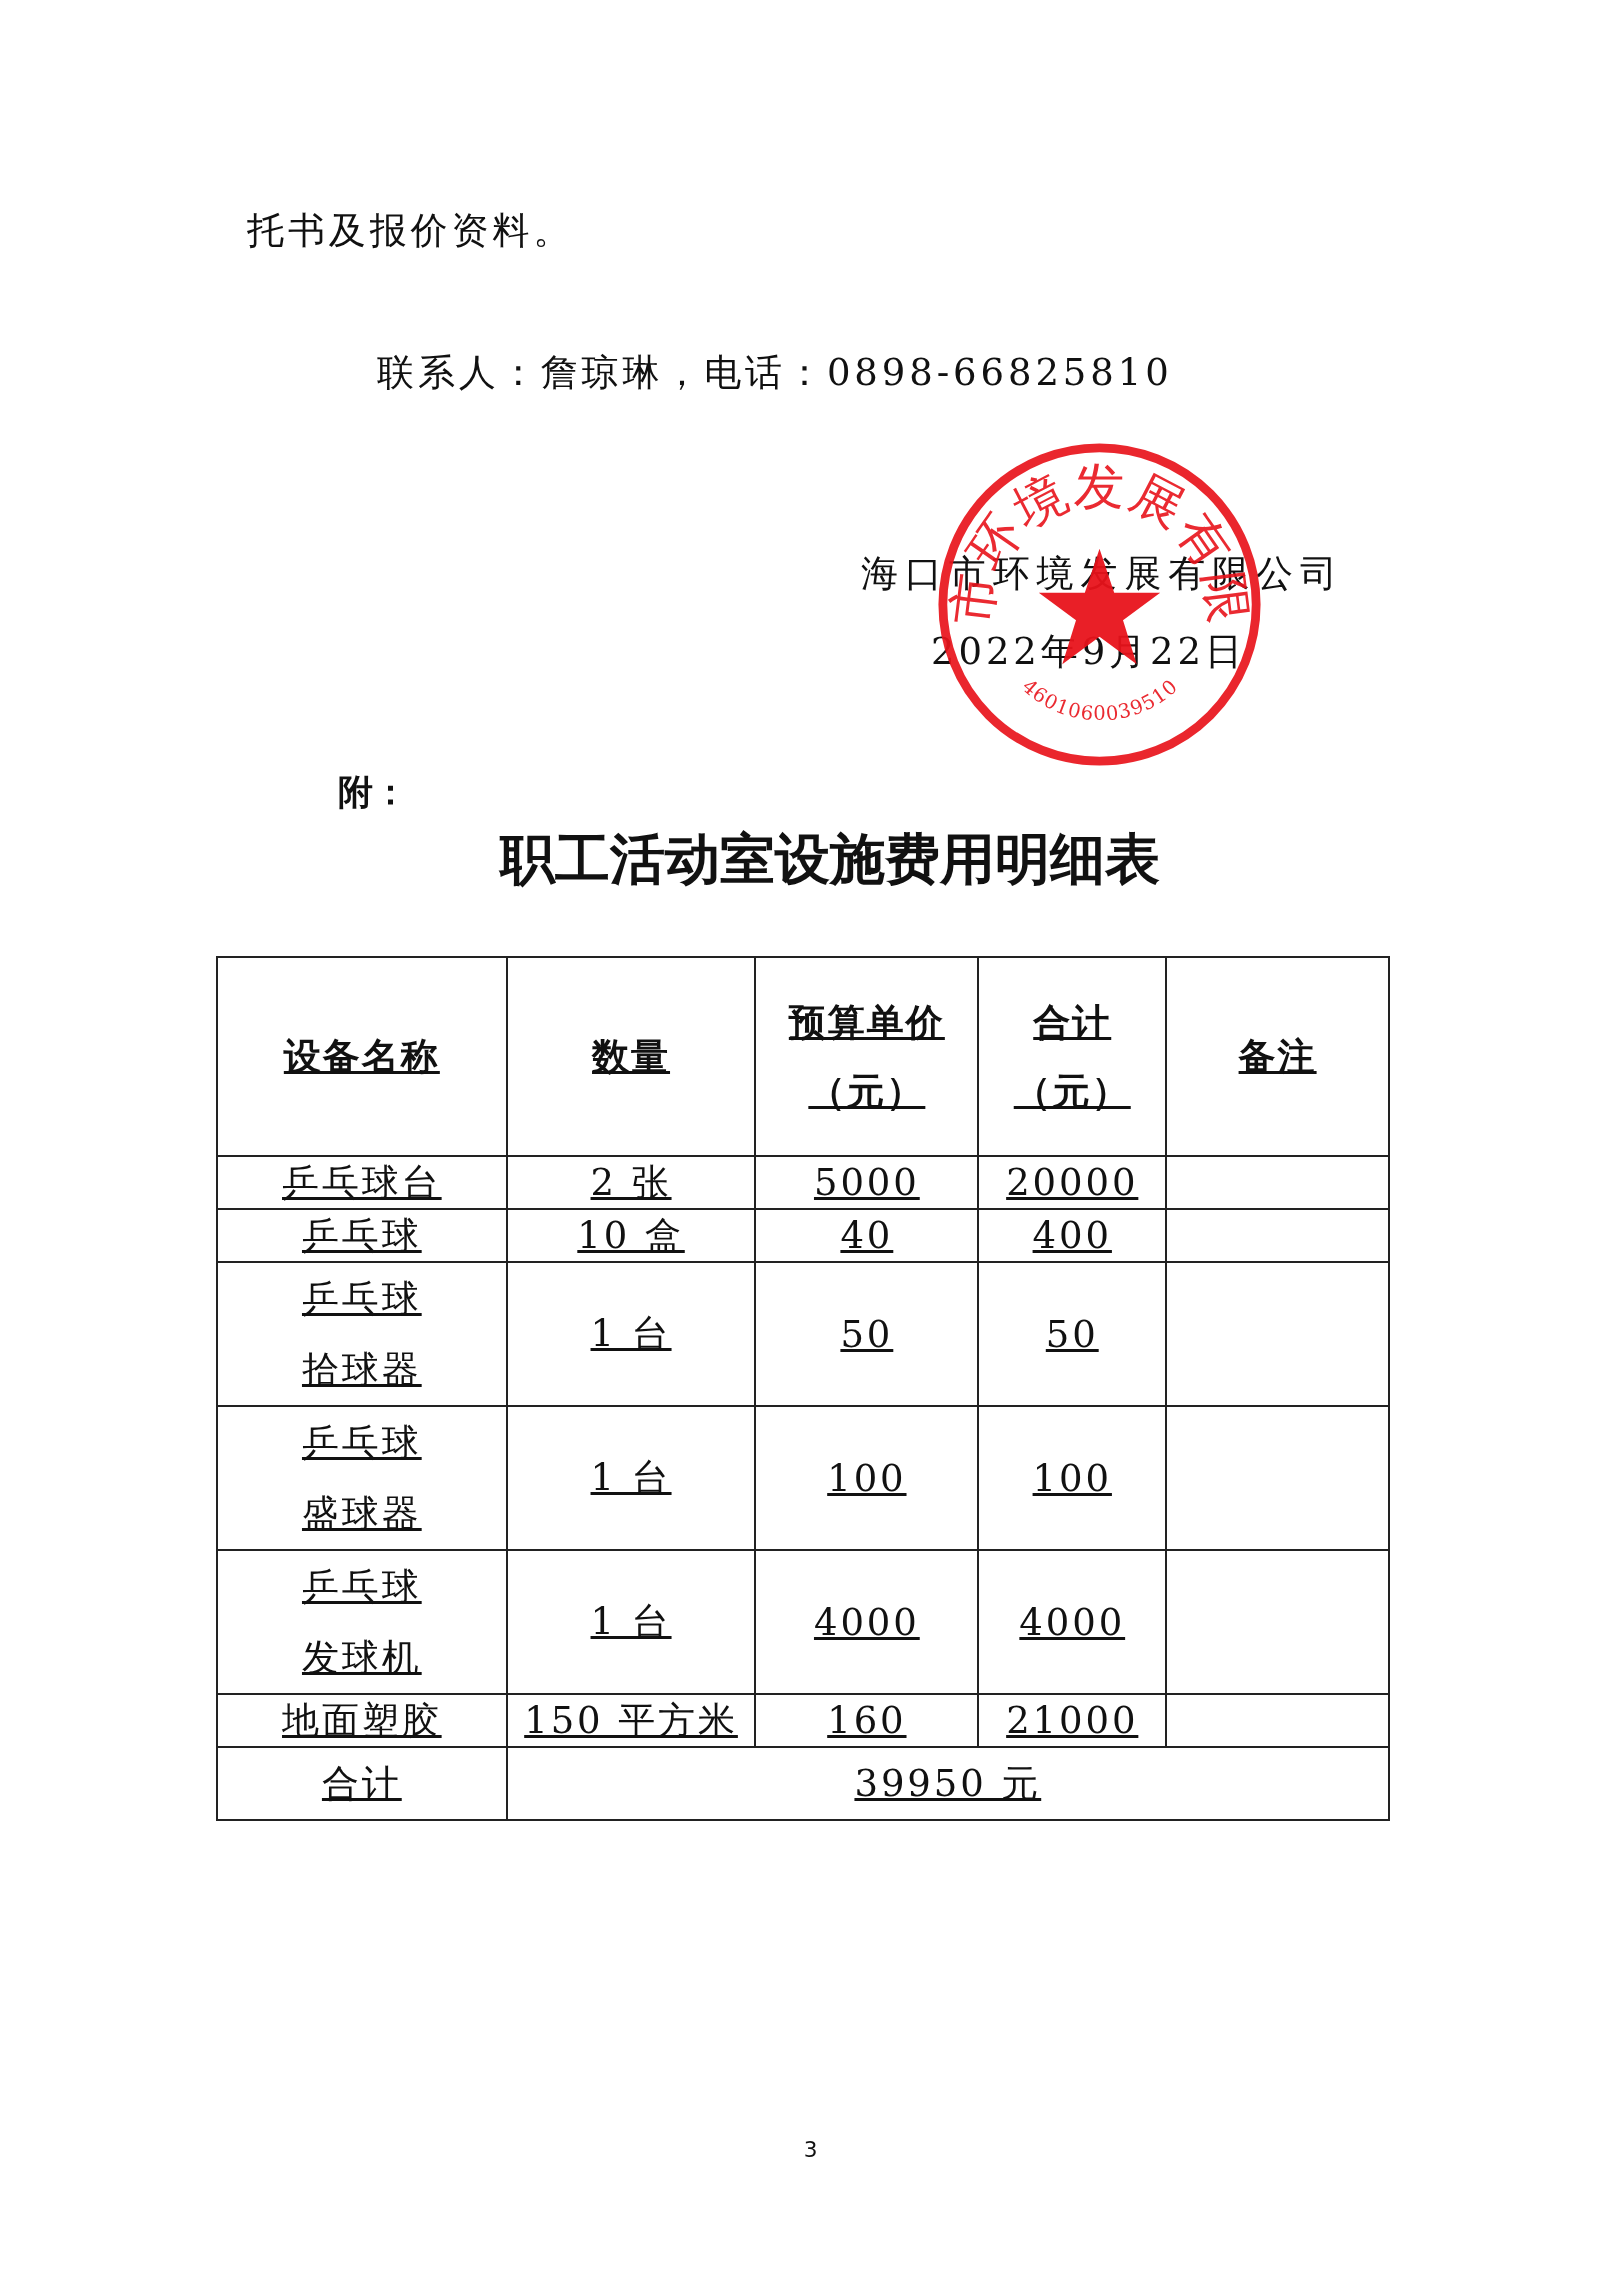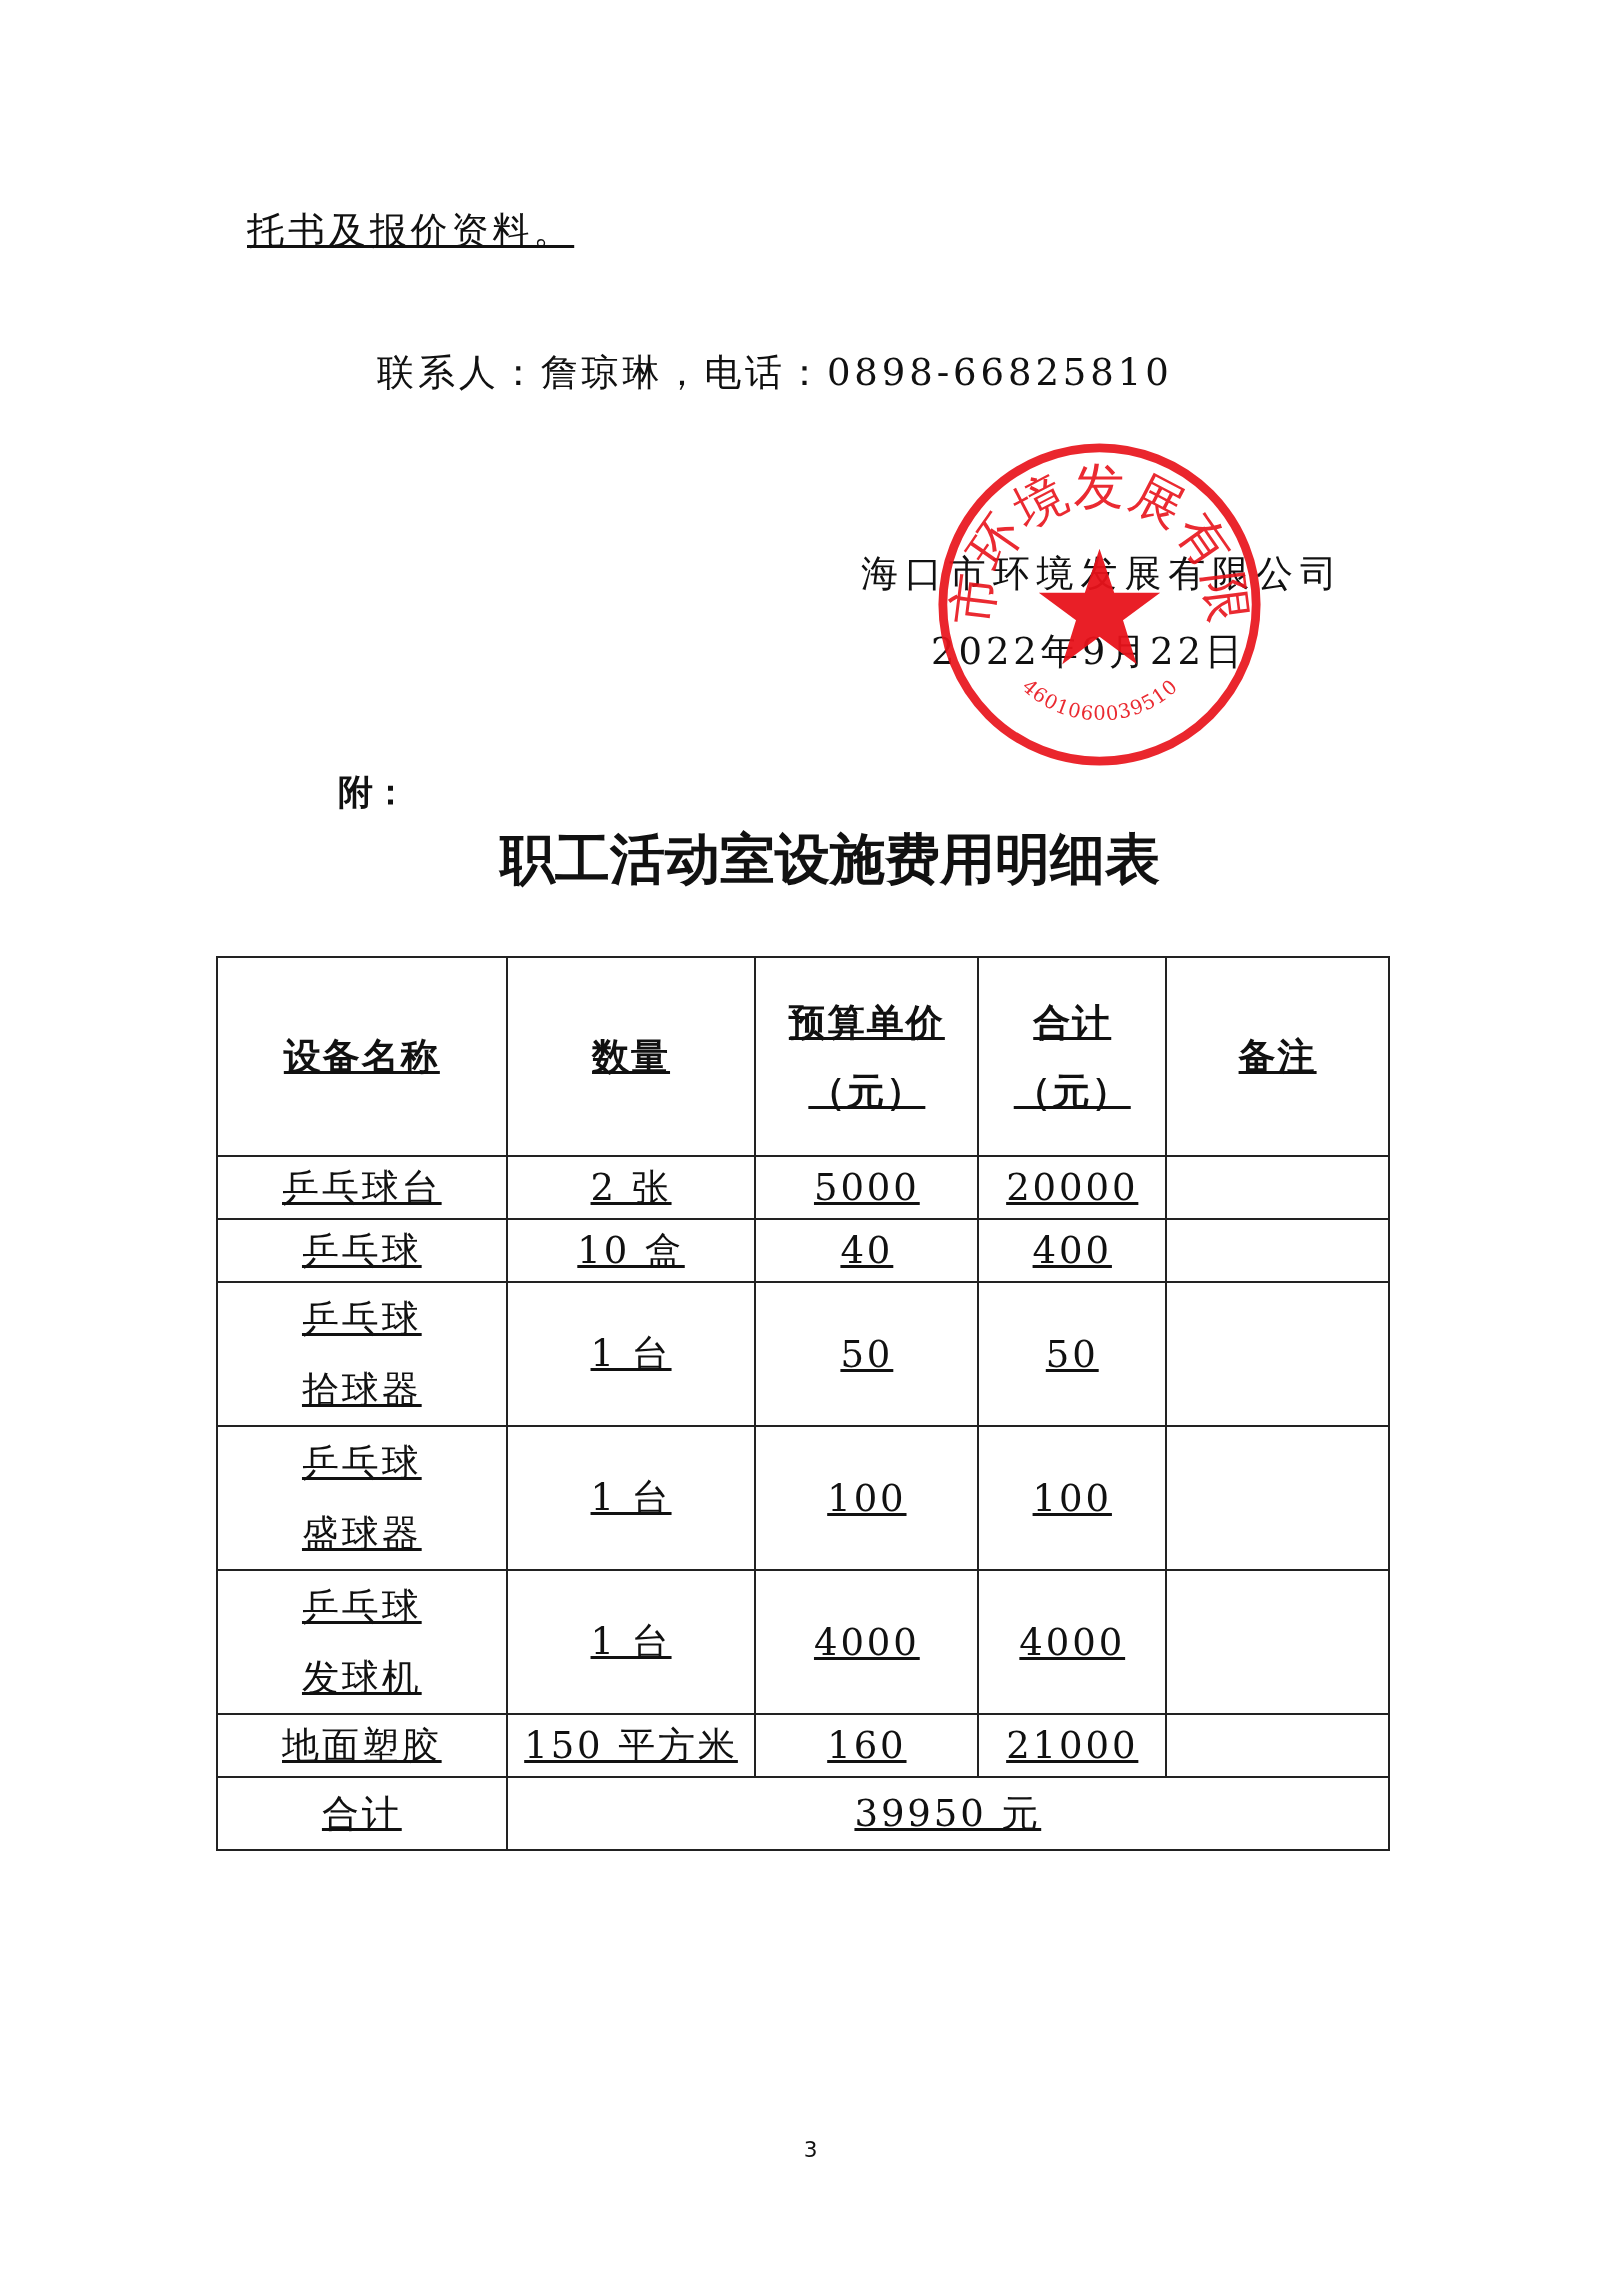--- a/index.html
+++ b/index.html
@@ -1,33 +1,33 @@
 <!DOCTYPE html>
 <html><head>
   <meta charset="utf-8">
   <style>
     html, body { margin: 0; padding: 0; background: #ffffff; }
     body { width: 1621px; height: 2293px; position: relative; overflow: hidden;
            font-family: "DejaVu Serif", "Liberation Serif", serif; color: #111; }
     .abs { position: absolute; }
-    .p1 { left: 247px; top: 206px; font-size: 37px; letter-spacing: 3.9px; text-decoration: underline; }
+    .p1 { left: 247px; top: 206px; font-size: 37px; letter-spacing: 3.9px; }
     .contact { left: 377px; top: 348px; font-size: 37px; letter-spacing: 3.9px; }
     .sig-company { left: 861px; top: 549px; font-size: 37px; letter-spacing: 6.9px; z-index: 1; }
     .sig-date { left: 931px; top: 627px; font-size: 37px; letter-spacing: 3.9px; z-index: 1; }
     .attach { left: 338px; top: 769px; font-size: 35px; font-weight: bold;
               font-family: "DejaVu Sans", "Liberation Sans", sans-serif; }
     .title { left: 0; width: 1621px; text-align: center; top: 823px; font-size: 55px; font-weight: bold;
              font-family: "DejaVu Sans", "Liberation Sans", sans-serif; padding-left: 39px; box-sizing: border-box; }
     .seal { left: 936px; top: 441px; width: 328px; height: 328px; z-index: 2; pointer-events: none; }
     table.detail { position: absolute; left: 216px; top: 956px; width: 1174px; border-collapse: collapse; text-decoration: underline; }
     table.detail td, table.detail th { border: 2px solid #222; text-align: center; vertical-align: middle;
              font-size: 37px; font-weight: normal; padding: 0; letter-spacing: 2.9px; }
     table.detail th { font-weight: bold; font-family: "DejaVu Sans", "Liberation Sans", sans-serif; font-size: 37px; letter-spacing: 2px; line-height: 69px; }
     .hdr-row { height: 199px; }
-    .row1 { height: 63px; }
+    .row1 { height: 53px; }
     .row2 { height: 143px; }
     .row-total { height: 73px; }
     td .line { display: block; line-height: 71px; }
     .pagenum { left: 0; width: 1621px; text-align: center; top: 2137px; font-size: 21.6px;
                font-family: "DejaVu Sans", "Liberation Sans", sans-serif; }
   </style>
 </head>
 <body>
 
 <div class="abs p1">托书及报价资料。</div>

